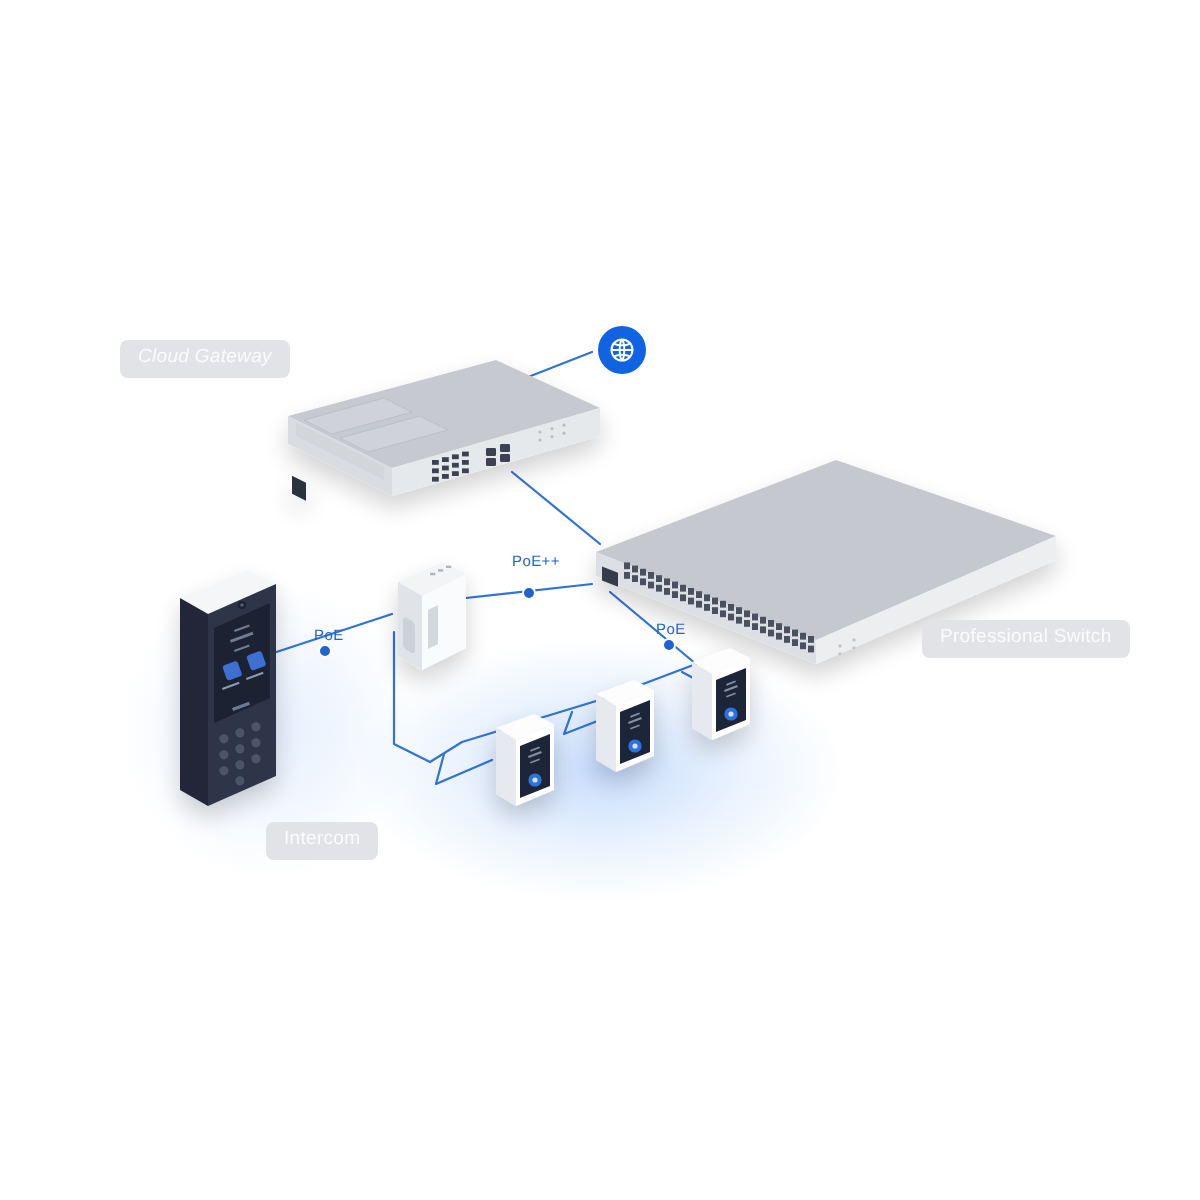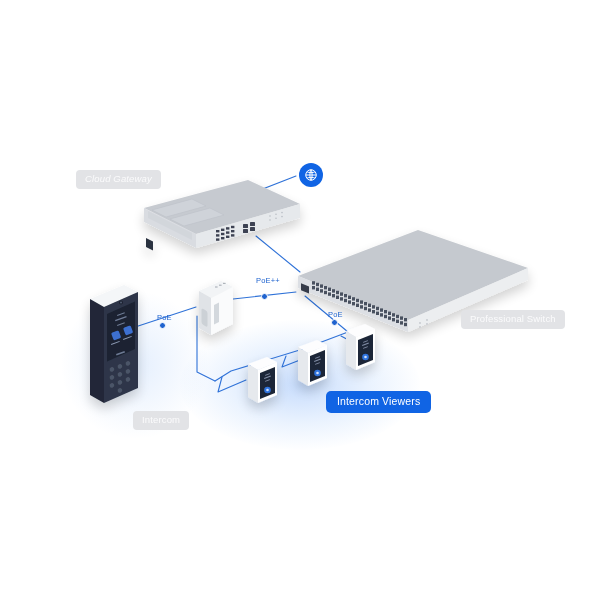--- a/index.html
+++ b/index.html
@@ -120,21 +120,21 @@
         <circle cx="182" cy="38" r=".8"></circle>
           <circle cx="188" cy="36.3" r=".8"></circle>
         <circle cx="194" cy="34.6" r=".8"></circle>
           <circle cx="182" cy="42" r=".8"></circle>
         <circle cx="188" cy="40.3" r=".8"></circle>
           <circle cx="194" cy="38.6" r=".8"></circle>
       </g>
     </g>
   </svg>
 
-  <div class="tag grey" style="left:76px;top:170px;font-style:italic;">Cloud Gateway</div>
+  <div class="tag grey" style="left:60px;top:170px;font-style:italic;">Cloud Gateway</div>
 
   <div class="globe" style="left:299px;top:163px;">
     <svg width="14" height="14" viewBox="0 0 24 24" fill="none" stroke="#ffffff" stroke-width="1.7">
       <circle cx="12" cy="12" r="9"></circle>
       <path d="M3 12h18M12 3c2.6 2.8 2.6 15.2 0 18M12 3c-2.6 2.8-2.6 15.2 0 18"></path>
       <path d="M5 6.5c4 2 10 2 14 0M5 17.5c4-2 10-2 14 0"></path>
     </svg>
   </div>
 
   <svg style="position:absolute;left:288px;top:228px;width:250px;height:100px;overflow:visible;" viewBox="0 0 250 100">
@@ -314,21 +314,20 @@
       <g fill="#8d9ab4" opacity=".9">
         <rect x="22" y="22" width="5" height=".9" transform="rotate(-21 22 22)"></rect>
         <rect x="21" y="25" width="7" height="1.1" transform="rotate(-21 21 25)"></rect>
         <rect x="22" y="28" width="5" height=".8" transform="rotate(-21 22 28)"></rect>
       </g>
       <circle cx="24.5" cy="37" r="3.3" fill="#2f73dd"></circle>
       <circle cx="24.5" cy="37" r="1.3" fill="#cfe0fb"></circle>
     </g>
   </svg>
 
-  <div class="tag blue" style="left:326px;top:391px;">Intercom Viewers</div>
 
   <div class="poe" style="left:256px;top:276px;">PoE++</div>
   <div class="dot" style="left:261px;top:293px;"></div>
 
   <div class="poe" style="left:157px;top:313px;">PoE</div>
   <div class="dot" style="left:159px;top:322px;"></div>
 
   <div class="poe" style="left:328px;top:310px;">PoE</div>
   <div class="dot" style="left:331px;top:319px;"></div>
 

